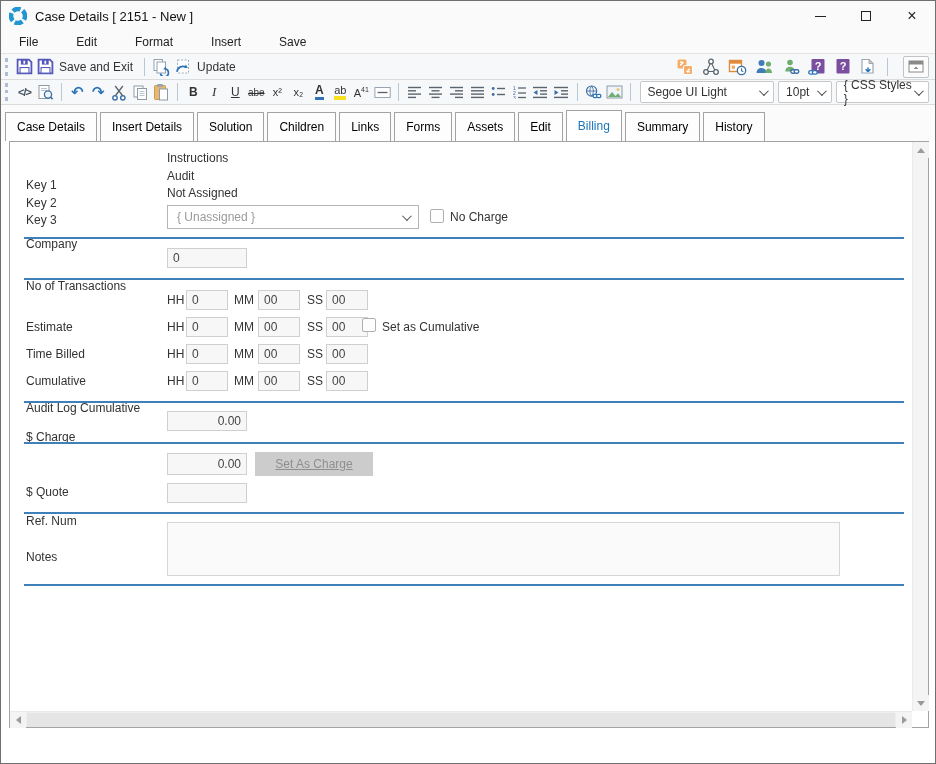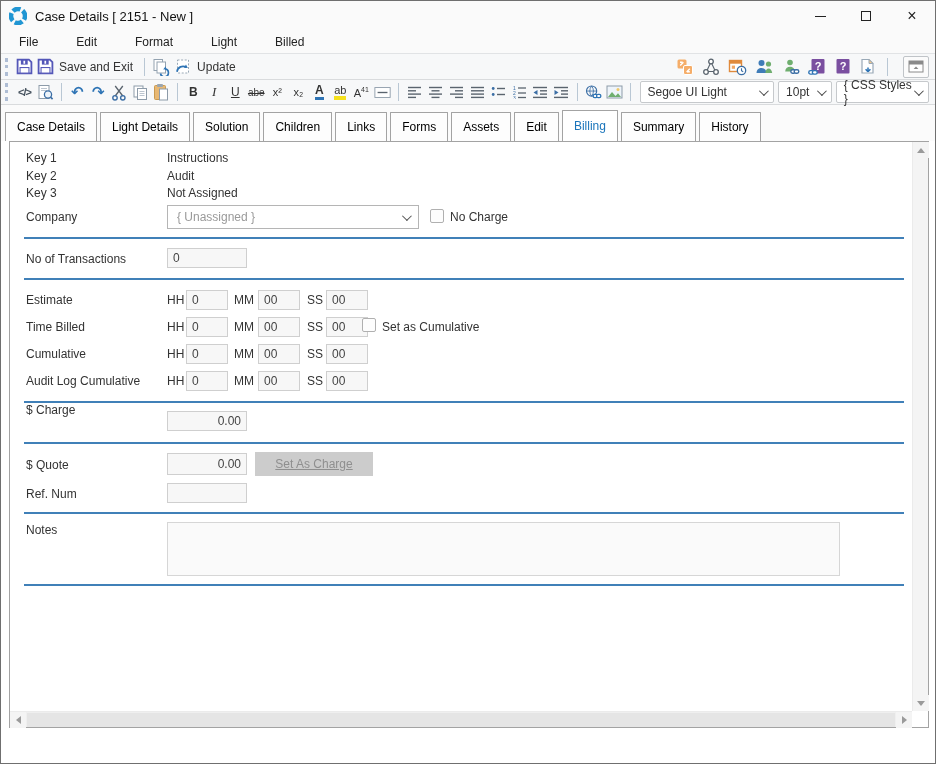--- a/index.html
+++ b/index.html
@@ -44,21 +44,21 @@
   .panel-btn { width:26px; height:22px; border:1px solid #c0c4c8; border-radius:2px; display:flex; align-items:center; justify-content:center; background:#fbfbfb; margin-left:6px; }
 
   
   .tabstrip { height:36px; background:#fbfbfb; display:flex; align-items:flex-end; padding:0 0 0 4px; }
   .tab { border:1px solid #a3a3a3; border-bottom:none; background:#fdfdfd; height:29px; display:flex; align-items:center; padding:0 11px; font-size:12px; color:#000000; margin-right:3px; border-radius:1px 1px 0 0; position:relative; cursor:default; }
   .tab.active { background:#fff; color:#1b75bb; height:31px; z-index:3; }
 
   
   .panel { position:absolute; left:8px; top:140px; width:920px; height:587px; background:#fff; border:1px solid #a3a3a3; }
   .form-area { position:absolute; left:0; top:0; right:16px; bottom:16px; overflow:hidden; font-size:12px; color:#333; }
-  .flabel { position:absolute; left:16px; white-space:nowrap; }
+  .flabel { position:absolute; left:16px; white-space:nowrap;margin-top:27px; }
   .fvalue { position:absolute; left:157px; white-space:nowrap; }
   .divider { position:absolute; left:14px; right:8px; height:2px; background:#4080b8; }
   .inp { position:absolute; height:20px; border:1px solid #cfcfcf; background:#f7f7f7; font-family:inherit; font-size:12px; color:#444; padding:1px 5px; }
   .inp-num { text-align:right; }
   .select-box { position:absolute; left:157px; width:252px; height:24px; border:1px solid #b5b5b5; background:#fff; display:flex; align-items:center; padding:0 9px; color:#9a9a9a; font-size:12px; cursor:default; }
   .select-box .chev { margin-left:auto; border-color:#555; }
   .checkbox { position:absolute; width:14px; height:14px; border:1px solid #b0b0b0; background:#fdfdfd; border-radius:2px; }
   .cb-label { position:absolute; white-space:nowrap; }
   .time-lbl { position:absolute; color:#333; }
   .btn-disabled { position:absolute; width:118px; height:24px; background:#cccccc; border:none; color:#8f8f8f; font-size:12px; font-family:inherit; text-align:center; line-height:24px;text-decoration:underline; }
@@ -96,22 +96,22 @@
       <div class="win-btn">
           <span class="close-glyph">×</span>
         </div>
     </div>
   </div>
 
   <div class="menubar">
     <span class="menu-item">File</span>
     <span class="menu-item">Edit</span>
     <span class="menu-item">Format</span>
-    <span class="menu-item">Light</span>
-    <span class="menu-item">Billed</span>
+    <span class="menu-item">Insert</span>
+    <span class="menu-item">Save</span>
   </div>
 
   <div class="toolbar">
     <span class="grip"></span>
     <span class="tbtn">
       <svg width="17" height="17" viewBox="0 0 16 16">
           <path d="M1.5 1.5h10.6l2.4 2.4v10.6H1.5z" fill="#fff" stroke="#5457b8" stroke-width="1.7"></path>
           <rect x="4.6" y="1.8" width="6.4" height="4.4" fill="#5457b8"></rect>
           <rect x="7" y="2.6" width="1.6" height="2.8" fill="#fff"></rect>
           <rect x="3.8" y="9" width="8.4" height="5.2" fill="#fff" stroke="#5457b8"></rect>
@@ -407,21 +407,21 @@
       <span class="chev"></span>
     </div>
     <div class="dropdown" style="width:102px">
       <span>{ CSS Styles }</span>
       <span class="chev"></span>
     </div>
   </div>
 
   <div class="tabstrip">
     <span class="tab">Case Details</span>
-    <span class="tab">Light Details</span>
+    <span class="tab">Insert Details</span>
     <span class="tab">Solution</span>
     <span class="tab">Children</span>
     <span class="tab">Links</span>
     <span class="tab">Forms</span>
     <span class="tab">Assets</span>
     <span class="tab">Edit</span>
     <span class="tab active">Billing</span>
     <span class="tab">Summary</span>
     <span class="tab">History</span>
   </div>

